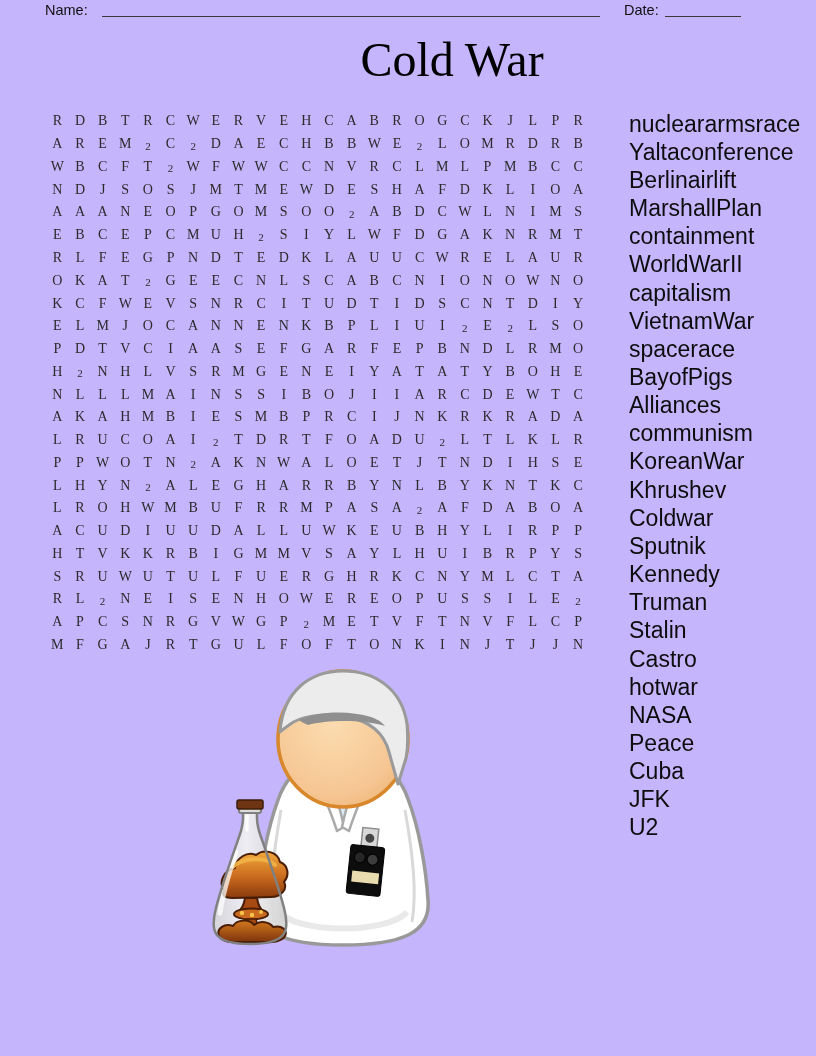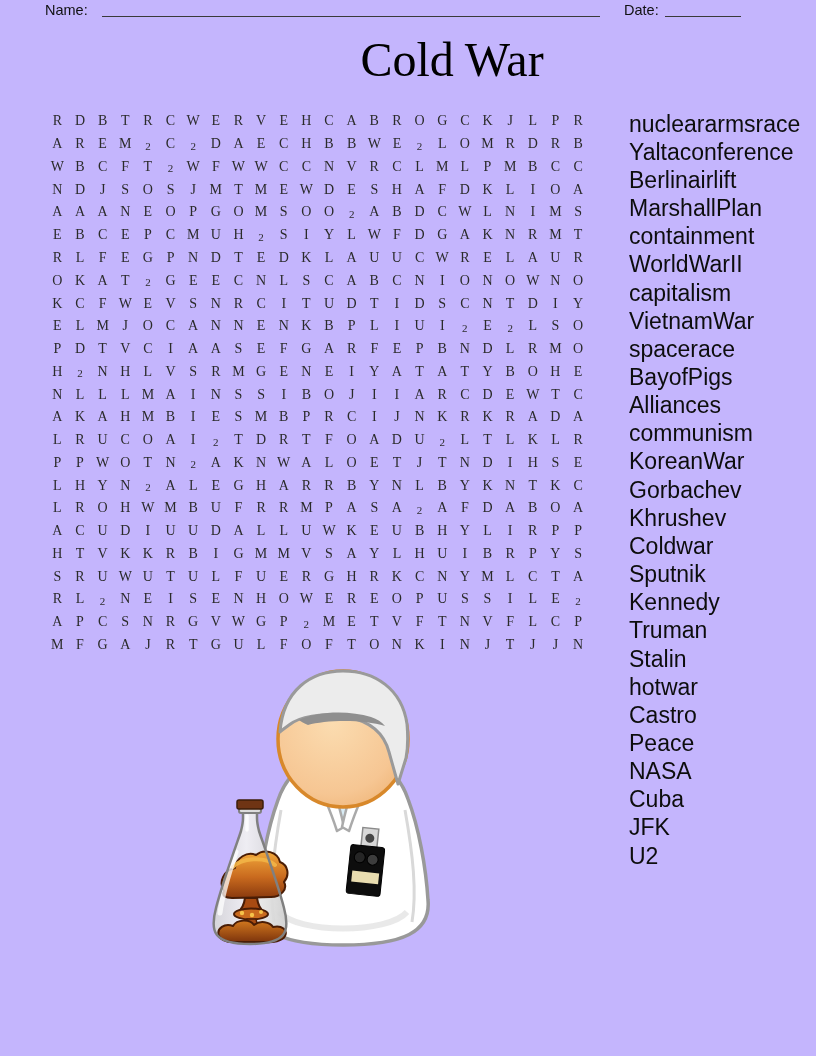--- a/index.html
+++ b/index.html
@@ -638,31 +638,30 @@
       <div class="word">MarshallPlan</div>
       <div class="word">containment</div>
       <div class="word">WorldWarII</div>
       <div class="word">capitalism</div>
       <div class="word">VietnamWar</div>
       <div class="word">spacerace</div>
       <div class="word">BayofPigs</div>
       <div class="word">Alliances</div>
       <div class="word">communism</div>
       <div class="word">KoreanWar</div>
-      <div class="word">Gorbachev</div>
       <div class="word">Khrushev</div>
       <div class="word">Coldwar</div>
       <div class="word">Sputnik</div>
       <div class="word">Kennedy</div>
       <div class="word">Truman</div>
       <div class="word">Stalin</div>
+      <div class="word">Castro</div>
       <div class="word">hotwar</div>
-      <div class="word">Castro</div>
+      <div class="word">NASA</div>
       <div class="word">Peace</div>
-      <div class="word">NASA</div>
       <div class="word">Cuba</div>
       <div class="word">JFK</div>
       <div class="word">U2</div>
     </div>
 
   <svg class="figure" viewBox="0 0 262 292" xmlns="http://www.w3.org/2000/svg">
     <defs>
       <radialGradient id="faceGrad" cx="42%" cy="38%" r="75%">
         <stop offset="0%" stop-color="#fbdcb0"></stop>
         <stop offset="70%" stop-color="#f6c693"></stop>

